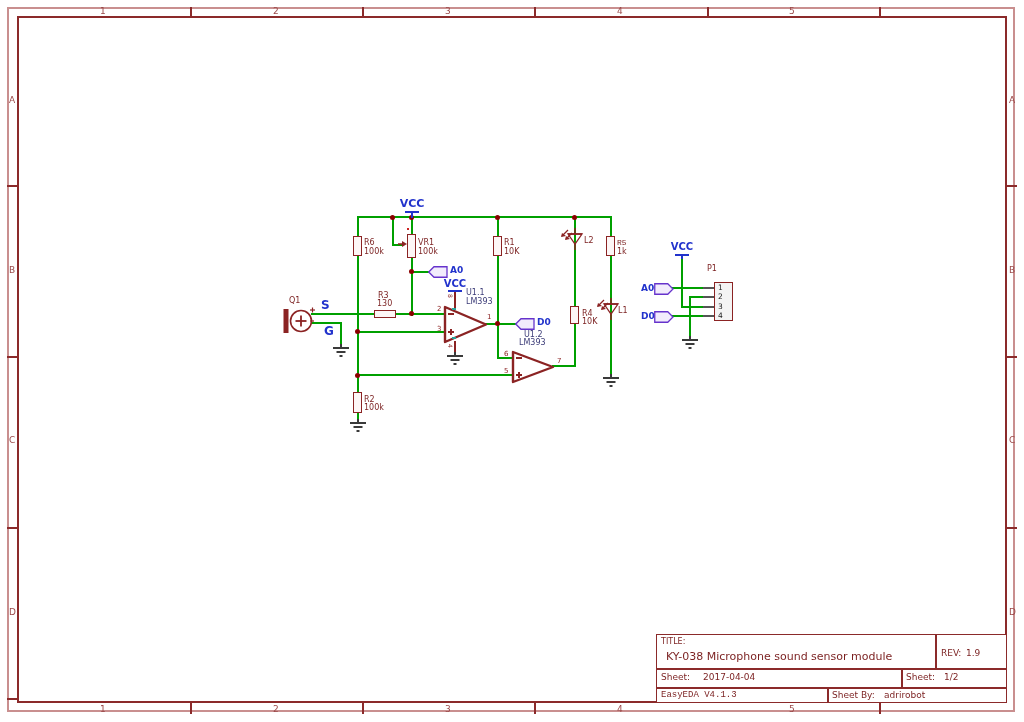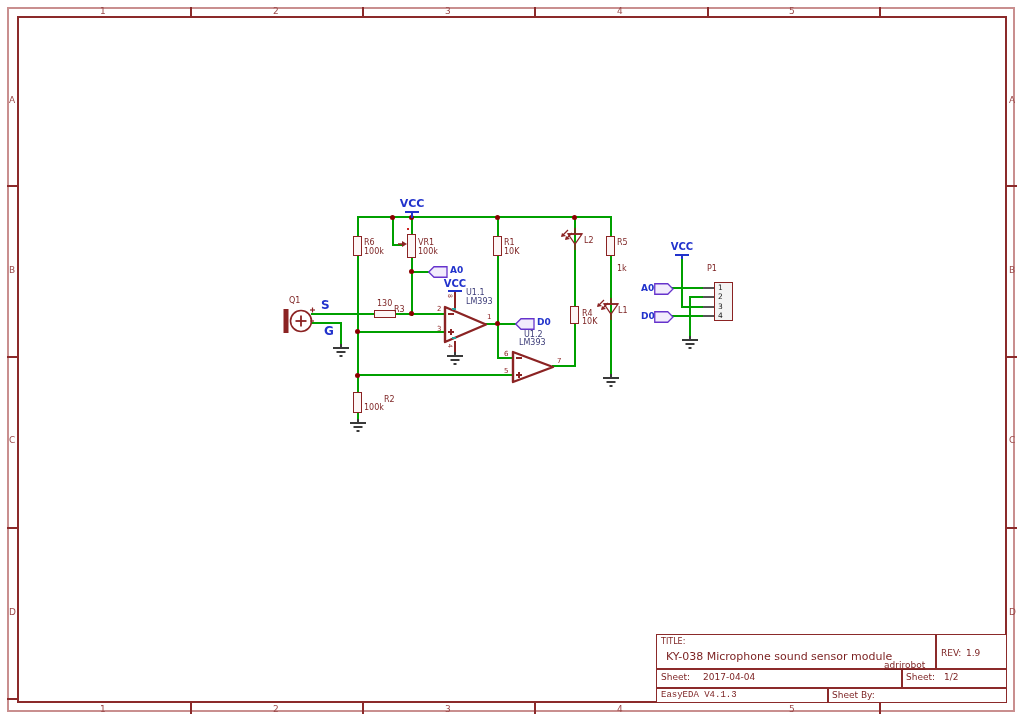--- a/index.html
+++ b/index.html
@@ -143,33 +143,33 @@
     <polygon points="4,2 9,5 4,8" fill="#8b2323"></polygon>
   </svg>
   <div class="t" style="left:418px;top:238px;">VR1</div>
   <div class="t" style="left:418px;top:247px;">100k</div>
 
   <div class="res" style="left:493px;top:236px;height:20px;"></div>
   <div class="t" style="left:504px;top:238px;">R1</div>
   <div class="t" style="left:504px;top:247px;">10K</div>
 
   <div class="res" style="left:606px;top:236px;height:20px;"></div>
-  <div class="t" style="left:617px;top:238px;">R5</div>
-  <div class="t" style="left:617px;top:264px;text-align:right;">1k</div>
+  <div class="t" style="left:617px;top:238px;font-family:Liberation Mono, monospace;">R5</div>
+  <div class="t" style="left:617px;top:247px;text-align:right;">1k</div>
 
   <div class="res" style="left:374px;top:310px;width:22px;height:8px;"></div>
-  <div class="t" style="left:378px;top:305px;margin-left:16px;">R3</div>
+  <div class="t" style="left:378px;top:291px;">R3</div>
   <div class="t" style="left:377px;top:299px;">130</div>
 
   <div class="res" style="left:570px;top:306px;height:18px;"></div>
   <div class="t" style="left:582px;top:309px;">R4</div>
   <div class="t" style="left:582px;top:317px;">10K</div>
 
   <div class="res" style="left:353px;top:392px;height:21px;"></div>
-  <div class="t" style="left:384px;top:395px;">R2</div>
+  <div class="t" style="left:364px;top:395px;">R2</div>
   <div class="t" style="left:364px;top:403px;">100k</div>
 
   <svg class="abs" style="left:560px;top:228px;" width="30" height="22">
     <line x1="15" y1="0" x2="15" y2="6" stroke="#8b2323" stroke-width="1.5"></line>
     <line x1="8" y1="6" x2="22" y2="6" stroke="#8b2323" stroke-width="1.5"></line>
     <polygon points="8,6 22,6 15,16" fill="none" stroke="#8b2323" stroke-width="1.3"></polygon>
     <line x1="15" y1="16" x2="15" y2="22" stroke="#8b2323" stroke-width="1.5"></line>
     <line x1="8" y1="2" x2="2" y2="8" stroke="#8b2323" stroke-width="1.2"></line>
     <polygon points="1,9 2,5 6,8" fill="#8b2323"></polygon>
     <line x1="12" y1="5" x2="6" y2="11" stroke="#8b2323" stroke-width="1.2"></line>
@@ -302,15 +302,15 @@
   <div class="tb" style="left:661px;top:638px;font-size:8px;">TITLE:</div>
   <div class="tb blue" style="left:666px;top:651px;font-size:11px;">KY-038 Microphone sound sensor module</div>
   <div class="tb" style="left:941px;top:649px;">REV:</div>
   <div class="tb blue" style="left:966px;top:649px;">1.9</div>
   <div class="tb" style="left:661px;top:673px;">Sheet:</div>
   <div class="tb blue" style="left:703px;top:673px;">2017-04-04</div>
   <div class="tb" style="left:906px;top:673px;">Sheet:</div>
   <div class="tb blue" style="left:944px;top:673px;">1/2</div>
   <div class="tb" style="left:661px;top:691px;font-family:Liberation Mono, monospace;">EasyEDA V4.1.3</div>
   <div class="tb" style="left:832px;top:691px;">Sheet By:</div>
-  <div class="tb blue" style="left:884px;top:661px;text-decoration:underline;">adrirobot</div>
+  <div class="tb blue" style="left:884px;top:691px;">adrirobot</div>
 
 </div>
 
 </body></html>

